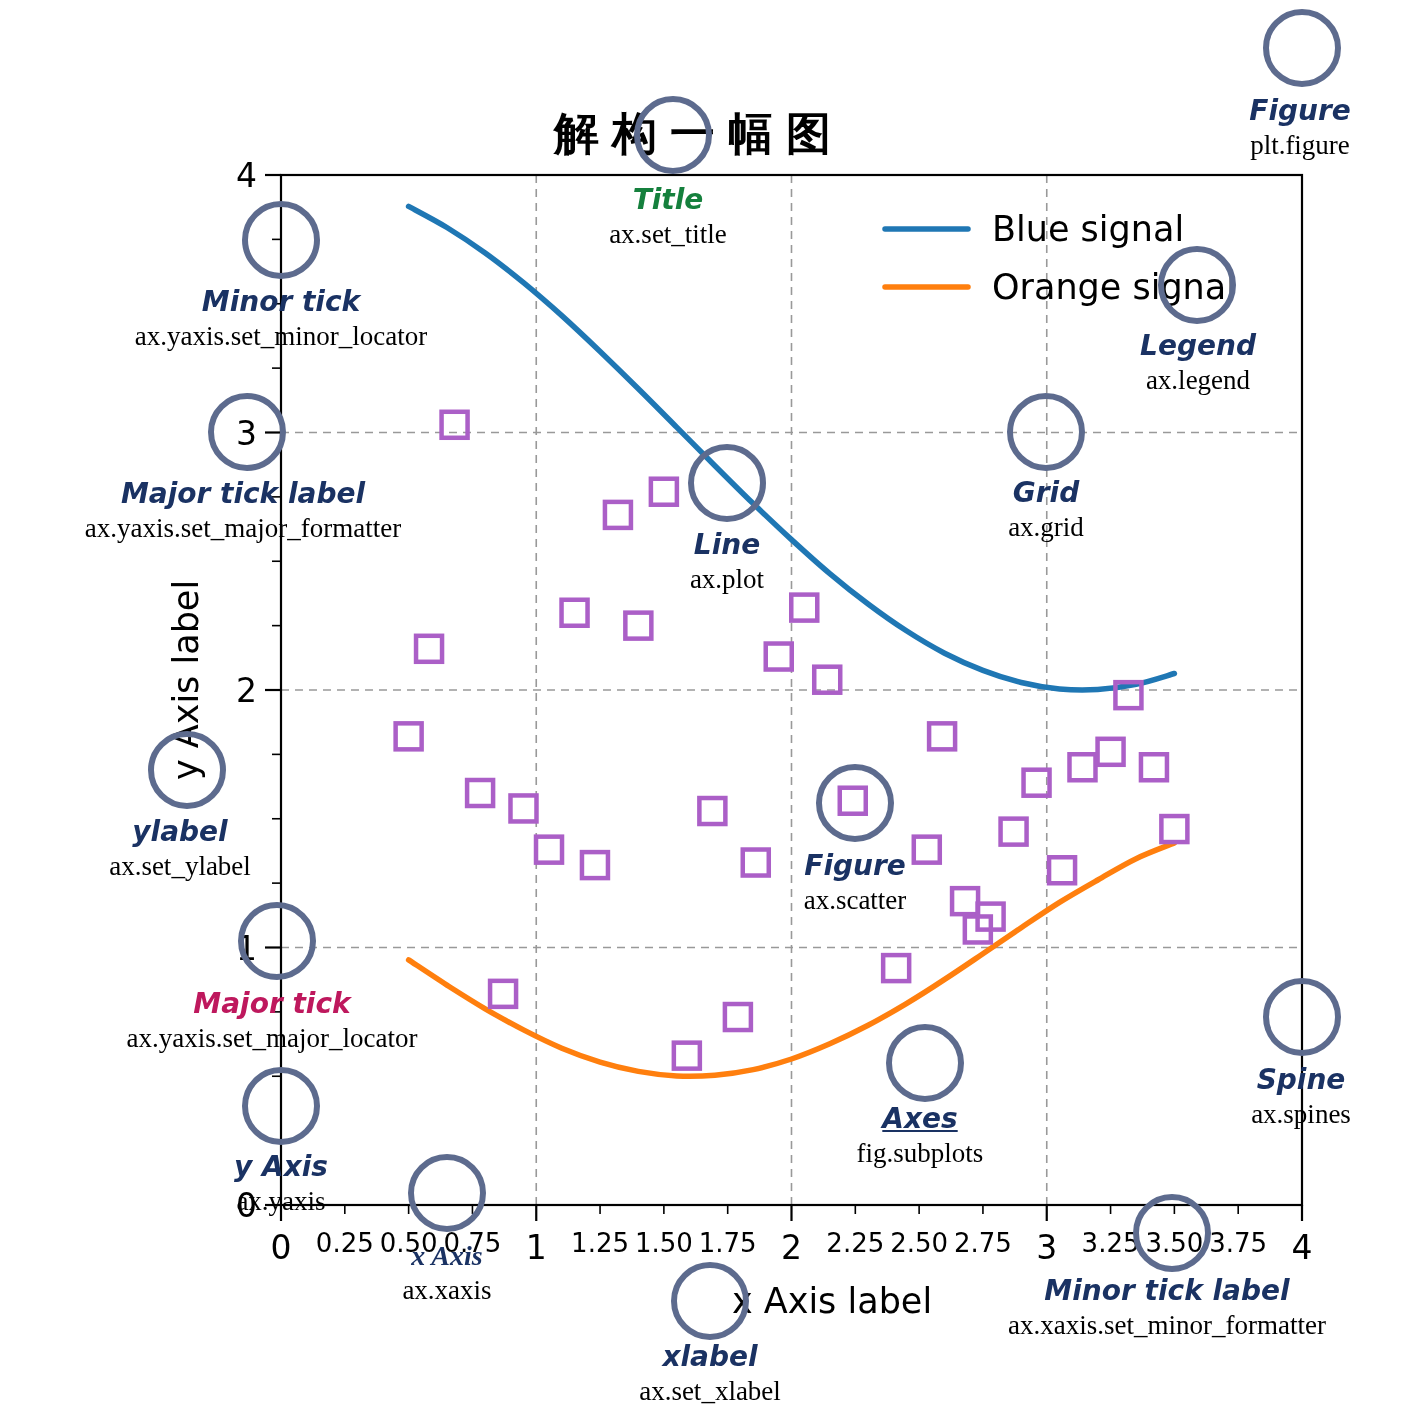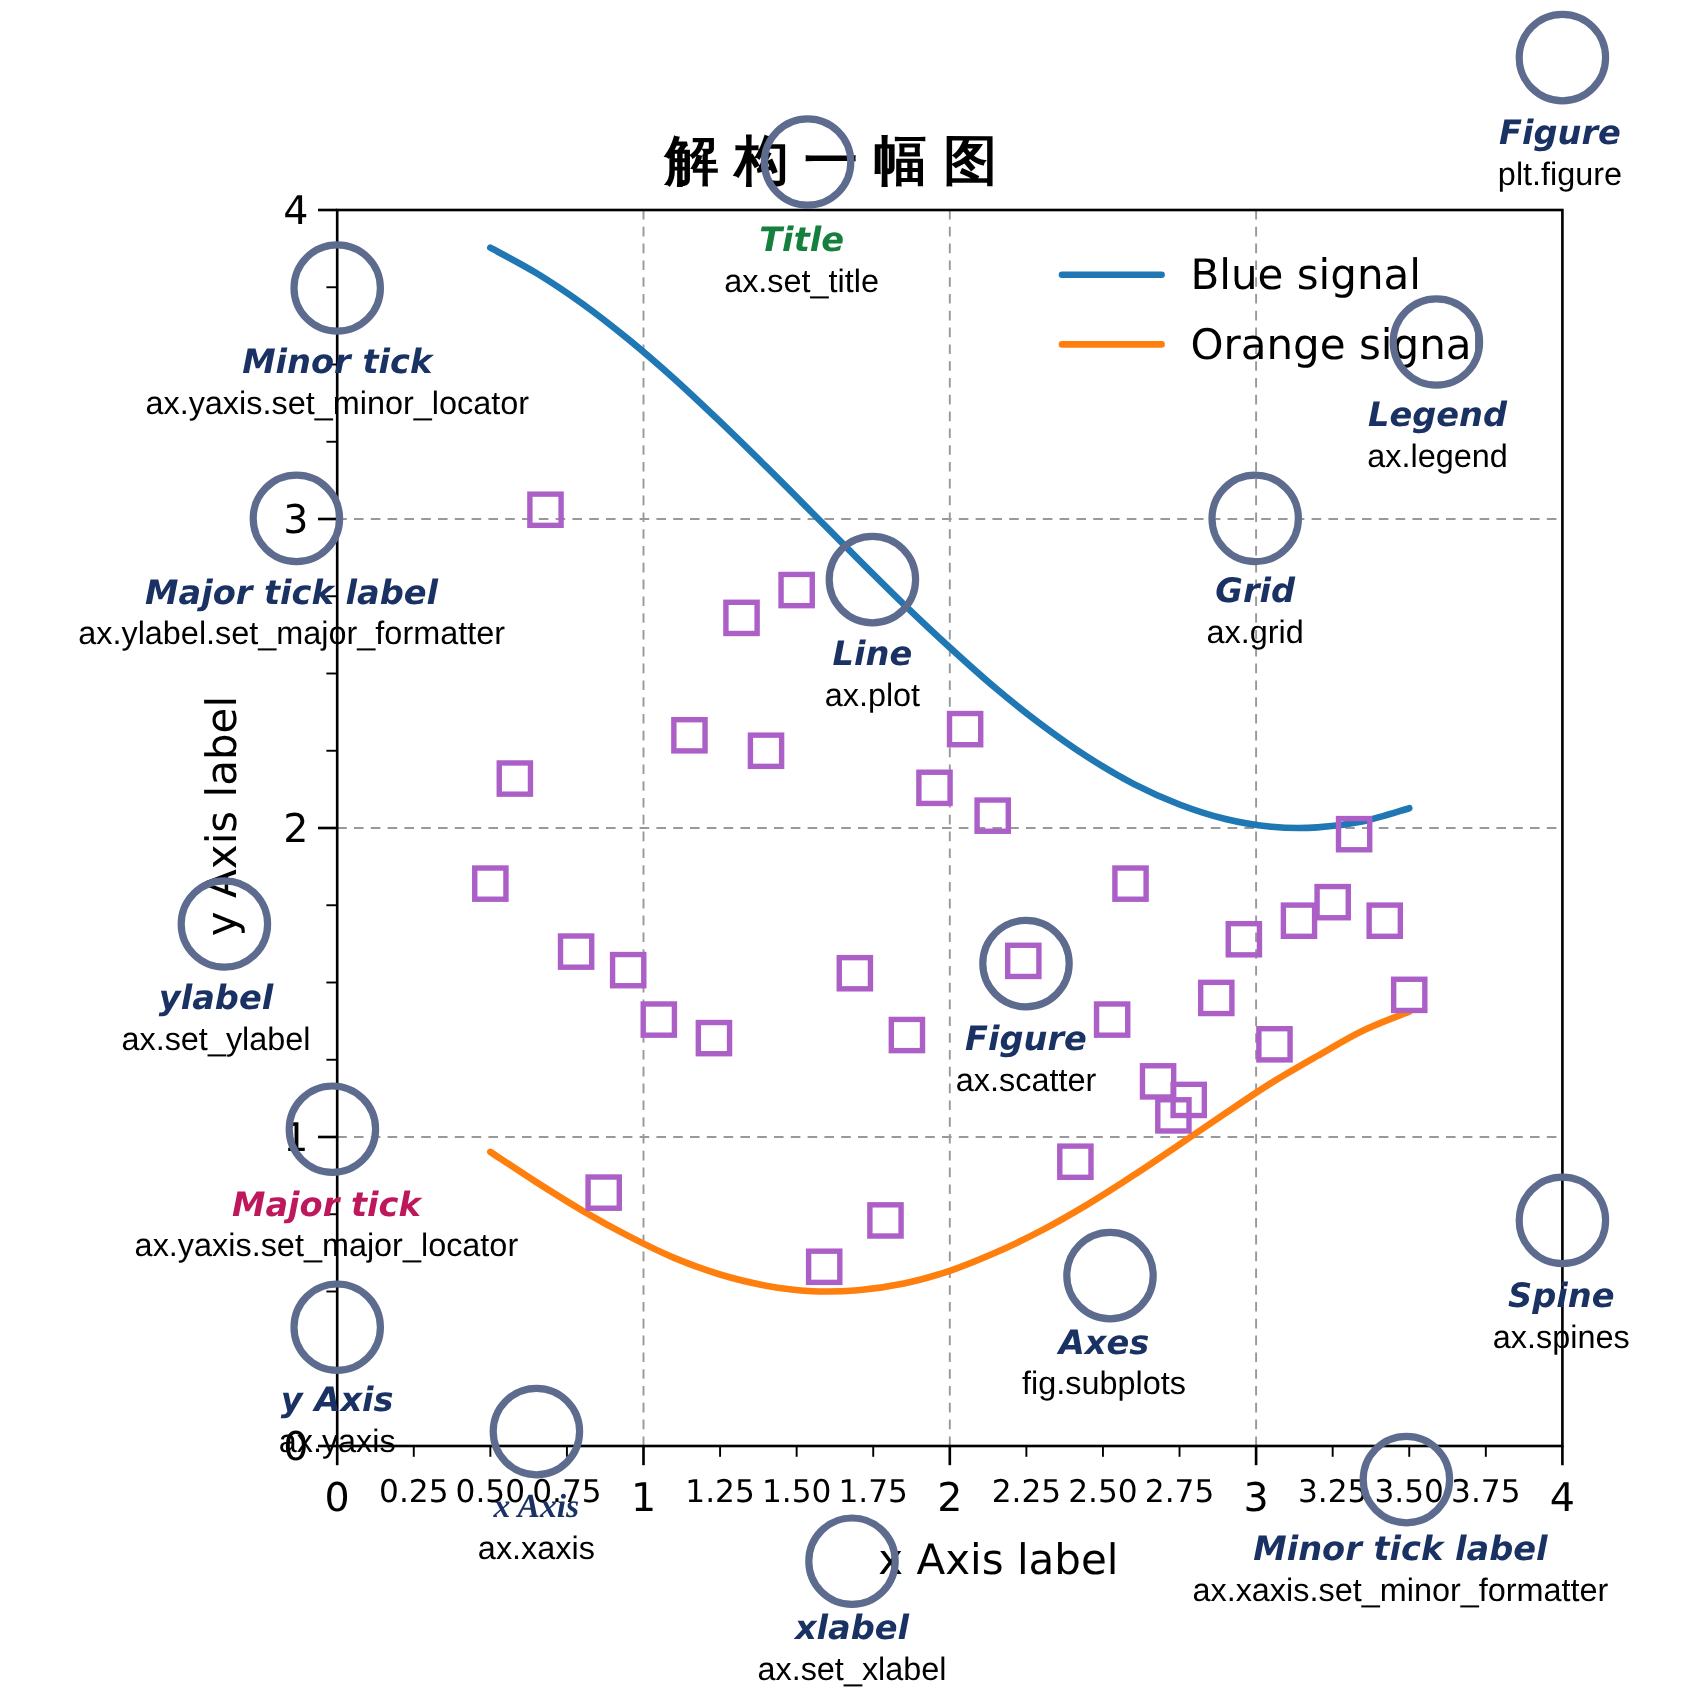--- a/index.html
+++ b/index.html
@@ -7,21 +7,21 @@
          font-family:"DejaVu Sans",sans-serif;color:#000;}
   #chart{position:absolute;left:0;top:0;z-index:1;}
   .chart-title{position:absolute;left:699px;top:104px;transform:translateX(-50%);
          font-size:45px;font-weight:600;letter-spacing:13px;white-space:nowrap;z-index:2;}
   .xlabel{position:absolute;left:792px;top:1281px;transform:translateX(-50%);
          font-size:35px;z-index:2;white-space:nowrap;margin-left:40px;}
   .ylabel{position:absolute;left:186px;top:680px;transform:translate(-50%,-50%) rotate(-90deg);
          font-size:35px;z-index:2;white-space:nowrap;}
   .ann{position:absolute;transform:translateX(-50%);text-align:center;z-index:3;white-space:nowrap;}
   .ann .lbl{font-family:"DejaVu Sans",sans-serif;font-style:italic;font-weight:700;font-size:28px;line-height:1.1;}
-  .ann .code{font-family:Liberation Sans, sans-serif;font-size:27px;line-height:1.15;margin-top:3px;color:#000;}
+  .ann .code{font-family:Liberation Serif, serif;font-size:27px;line-height:1.15;margin-top:3px;color:#000;}
   .ring{position:absolute;width:78px;height:78px;box-sizing:border-box;border:6px solid #5d6b8e;
         border-radius:50%;transform:translate(-50%,-50%);z-index:4;pointer-events:none;background:transparent;}
 </style>
 </head>
 <body>
 
 <div id="stage">
   <svg id="chart" width="1411" height="1407" viewBox="0 0 1411 1407">
       <g stroke="#999999" stroke-width="1.6" stroke-dasharray="8 6">
         <line x1="536.25" y1="175" x2="536.25" y2="1205"></line>
@@ -156,21 +156,21 @@
         <div class="code">ax.yaxis.set_minor_locator</div>
       </div>
       <div class="ring" style="left: 281px; top: 240px; border-color: rgb(93, 107, 142);"></div>
       <div class="ann" style="left: 1198px; top: 331px;">
         <div class="lbl" style="color: rgb(26, 50, 99);">Legend</div>
         <div class="code">ax.legend</div>
       </div>
       <div class="ring" style="left: 1197px; top: 285px; border-color: rgb(93, 107, 142);"></div>
       <div class="ann" style="left: 243px; top: 479px;">
         <div class="lbl" style="color: rgb(26, 50, 99);">Major tick label</div>
-        <div class="code">ax.ylabel.set_major_formatter</div>
+        <div class="code">ax.yaxis.set_major_formatter</div>
       </div>
       <div class="ring" style="left: 247px; top: 432px; border-color: rgb(93, 107, 142);"></div>
       <div class="ann" style="left: 1046px; top: 478px;">
         <div class="lbl" style="color: rgb(26, 50, 99);">Grid</div>
         <div class="code">ax.grid</div>
       </div>
       <div class="ring" style="left: 1046px; top: 432px; border-color: rgb(93, 107, 142);"></div>
       <div class="ann" style="left: 727px; top: 530px;">
         <div class="lbl" style="color: rgb(26, 50, 99);">Line</div>
         <div class="code">ax.plot</div>
@@ -195,21 +195,21 @@
         <div class="lbl" style="color: rgb(26, 50, 99);">y Axis</div>
         <div class="code">ax.yaxis</div>
       </div>
       <div class="ring" style="left: 281px; top: 1106px; border-color: rgb(93, 107, 142);"></div>
       <div class="ann" style="left: 447px; top: 1241px;">
         <div class="lbl" style="color: rgb(26, 50, 99); font-family: Liberation Serif, serif;">x Axis</div>
         <div class="code">ax.xaxis</div>
       </div>
       <div class="ring" style="left: 447px; top: 1193px; border-color: rgb(93, 107, 142);"></div>
       <div class="ann" style="left: 920px; top: 1104px;">
-        <div class="lbl" style="color: rgb(26, 50, 99);">Axes</div>
+        <div class="lbl" style="color: rgb(26, 50, 99); text-decoration: underline;">Axes</div>
         <div class="code">fig.subplots</div>
       </div>
       <div class="ring" style="left: 925px; top: 1063px; border-color: rgb(93, 107, 142);"></div>
       <div class="ann" style="left: 1301px; top: 1065px;">
         <div class="lbl" style="color: rgb(26, 50, 99);">Spine</div>
         <div class="code">ax.spines</div>
       </div>
       <div class="ring" style="left: 1302px; top: 1017px; border-color: rgb(93, 107, 142);"></div>
       <div class="ann" style="left: 710px; top: 1342px;">
         <div class="lbl" style="color: rgb(26, 50, 99);">xlabel</div>

